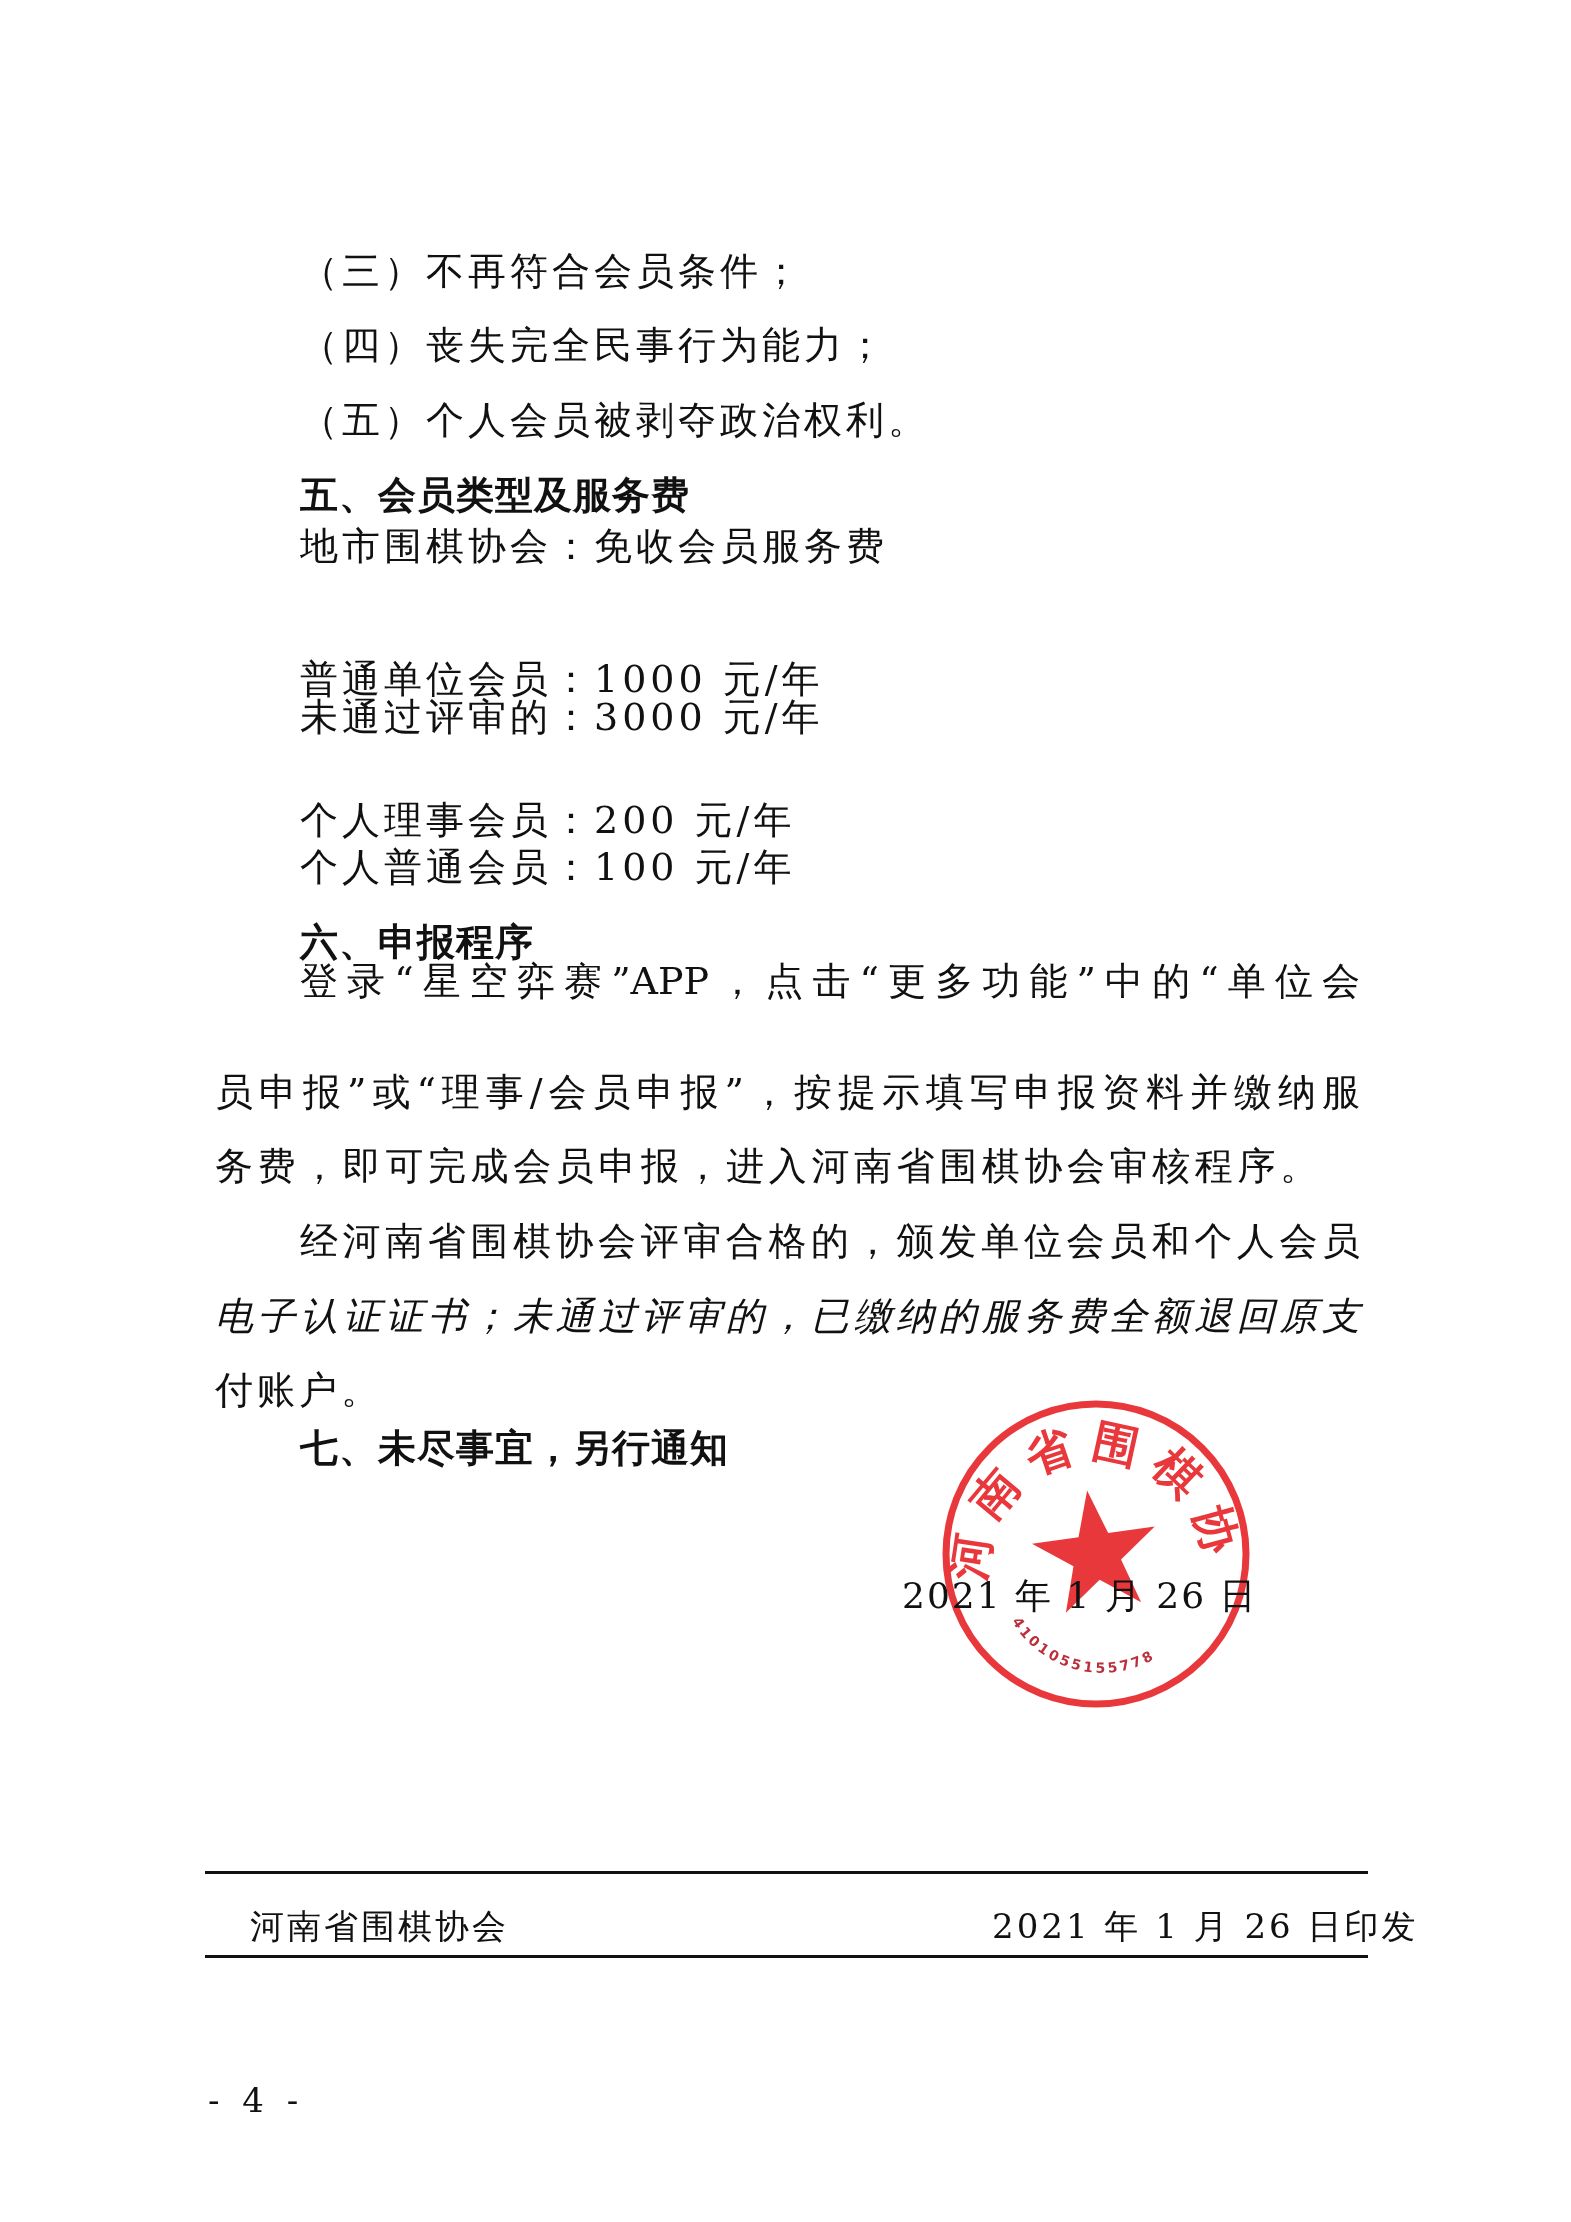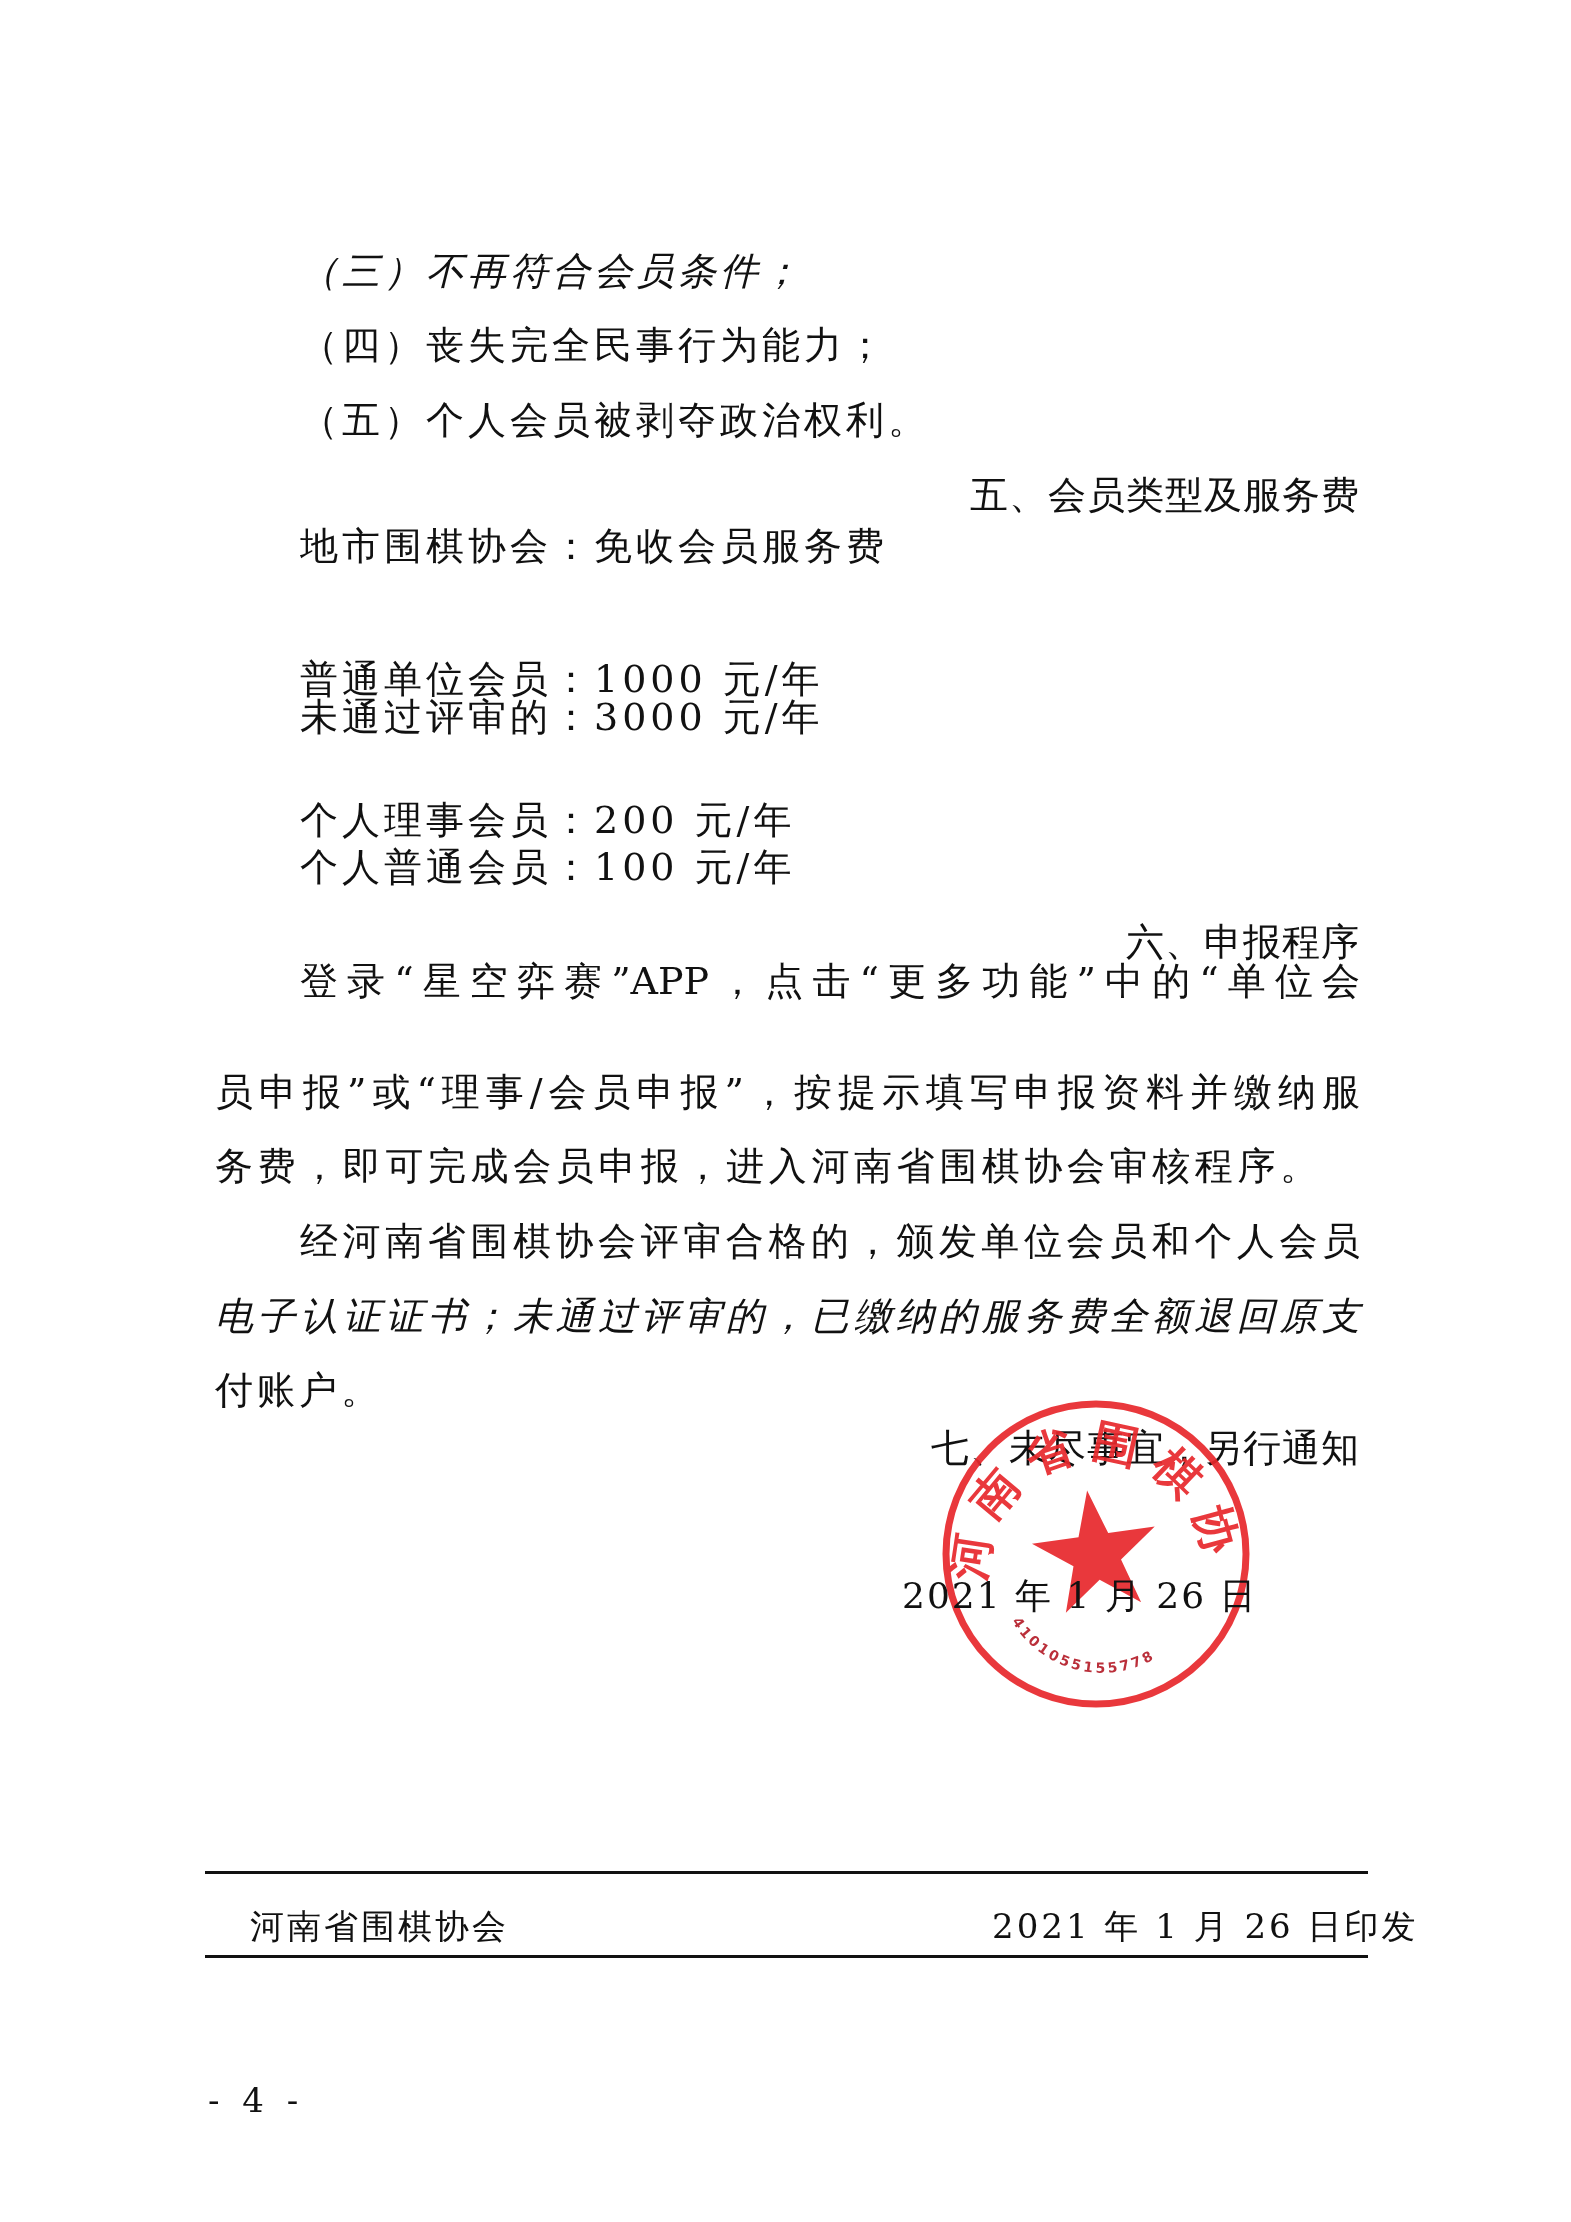--- a/index.html
+++ b/index.html
@@ -2,33 +2,33 @@
 <html><head>
 <meta charset="utf-8">
 <style>
   html, body { margin: 0; padding: 0; background: #ffffff; }
   body { width: 1571px; height: 2222px; position: relative; overflow: hidden;
          font-family: "DejaVu Serif", "Liberation Serif", serif; color: #111; }
   .line { position: absolute; left: 215px; width: 1145px; height: 44px;
           font-size: 38px; line-height: 44px; white-space: nowrap; letter-spacing: 4px; }
   .indent { left: 300px; width: 1060px; }
   .justify { text-align: justify; text-align-last: justify; letter-spacing: 0; }
-  .heading { font-family: "DejaVu Sans", "Liberation Sans", sans-serif; font-weight: normal;
-             letter-spacing: 1px; font-size: 38px; text-align: right; }
+  .heading { font-family: "DejaVu Sans", "Liberation Sans", sans-serif; font-weight: bold;
+             letter-spacing: 1px; font-size: 38px; }
   .date { position: absolute; left: 902px; top: 1574px; font-size: 36px; line-height: 44px;
           letter-spacing: 2px; white-space: nowrap; z-index: 2; }
   .stamp { position: absolute; left: 940px; top: 1398px; width: 312px; height: 312px; z-index: 1; opacity: 0.92; }
   .rule { position: absolute; left: 205px; width: 1163px; height: 3px; background: #111; }
   .footer-text { position: absolute; top: 1906px; font-size: 34px; line-height: 40px; white-space: nowrap; letter-spacing: 3px; }
   .page-num { position: absolute; left: 208px; top: 2080px; font-size: 34px; line-height: 40px; letter-spacing: 6px; white-space: nowrap; }
 </style>
 </head>
 <body>
 
-<div class="line indent" style="top:249px;font-style:italic;">（三）不再符合会员条件；</div>
+<div class="line indent" style="top:249px;">（三）不再符合会员条件；</div>
 <div class="line indent" style="top:323px;">（四）丧失完全民事行为能力；</div>
 <div class="line indent" style="top:398px;">（五）个人会员被剥夺政治权利。</div>
 
 <div class="line indent heading" style="top:473px;">五、会员类型及服务费</div>
 <div class="line indent" style="top:524px;">
   <span>地市围棋协会：</span><span>免收会员服务费</span>
 </div>
 <div class="line indent" style="top:621px;margin-top:36px;">
   <span>普通单位会员：</span><span>1000 元/年</span>
 </div>

